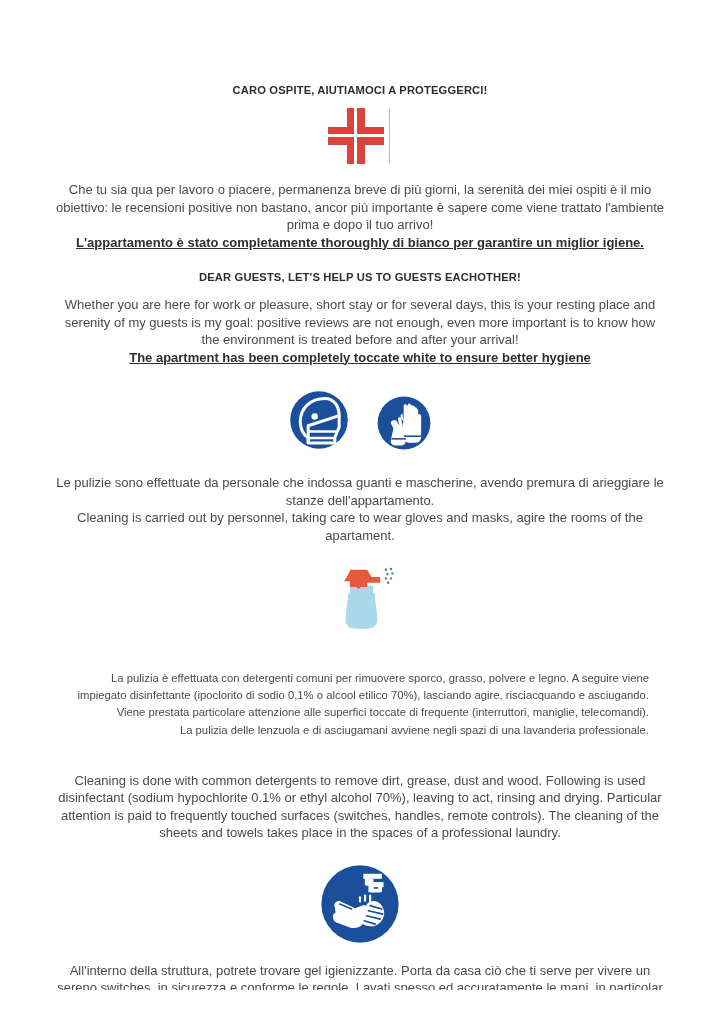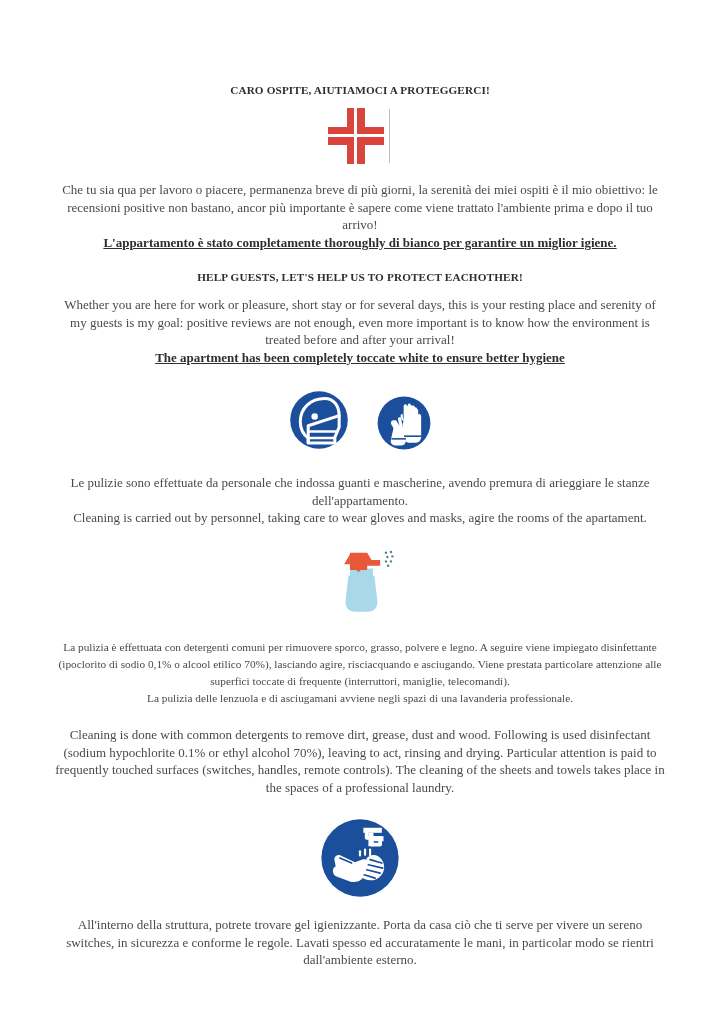--- a/index.html
+++ b/index.html
@@ -5,21 +5,21 @@
   html, body {
     margin: 0;
     padding: 0;
     background: #ffffff;
   }
   .page {
     position: relative;
     width: 720px;
     height: 990px;
     background: #ffffff;
-    font-family: Liberation Serif, serif;
+    font-family: Liberation Sans, sans-serif;
     color: #3b3b3b;
     overflow: hidden;
   }
   .content {
     padding: 0 55px;
   }
   .title {
     font-size: 11.2px;
     font-weight: bold;
     letter-spacing: 0.15px;
@@ -29,23 +29,23 @@
   .para {
     font-size: 13px;
     line-height: 17.5px;
     text-align: center;
     color: #4a4a4a;
     margin: 0;
   }
   .para-left {
     font-size: 11.3px;
     line-height: 17.2px;
-    text-align: center;
+    text-align: right;
     color: #4a4a4a;
-    margin: 2px;
+    margin: 16px;
   }
   .emph {
     font-weight: bold;
     text-decoration: underline;
     color: #2e2e2e;
   }
   .figure {
     display: flex;
     justify-content: center;
     align-items: flex-end;
@@ -150,21 +150,21 @@
 
     <div style="height:17px"></div>
 
     <p class="para">
       <span>Che tu sia qua per lavoro o piacere, permanenza breve di più giorni, la serenità dei miei ospiti è il mio obiettivo: le recensioni positive non bastano, ancor più importante è sapere come viene trattato l'ambiente prima e dopo il tuo arrivo!</span><br>
       <span class="emph">L'appartamento è stato completamente thoroughly di bianco per garantire un miglior igiene.</span>
     </p>
 
     <div style="height:20px"></div>
 
-    <div class="title">HELP GUESTS, LET'S HELP US TO PROTECT EACHOTHER!</div>
+    <div class="title">DEAR GUESTS, LET'S HELP US TO GUESTS EACHOTHER!</div>
 
     <div style="height:13px"></div>
 
     <p class="para">
       <span>Whether you are here for work or pleasure, short stay or for several days, this is your resting place and serenity of my guests is my goal: positive reviews are not enough, even more important is to know how the environment is treated before and after your arrival!</span><br>
       <span class="emph">The apartment has been completely toccate white to ensure better hygiene</span>
     </p>
 
     <div style="height:18px"></div>
 

